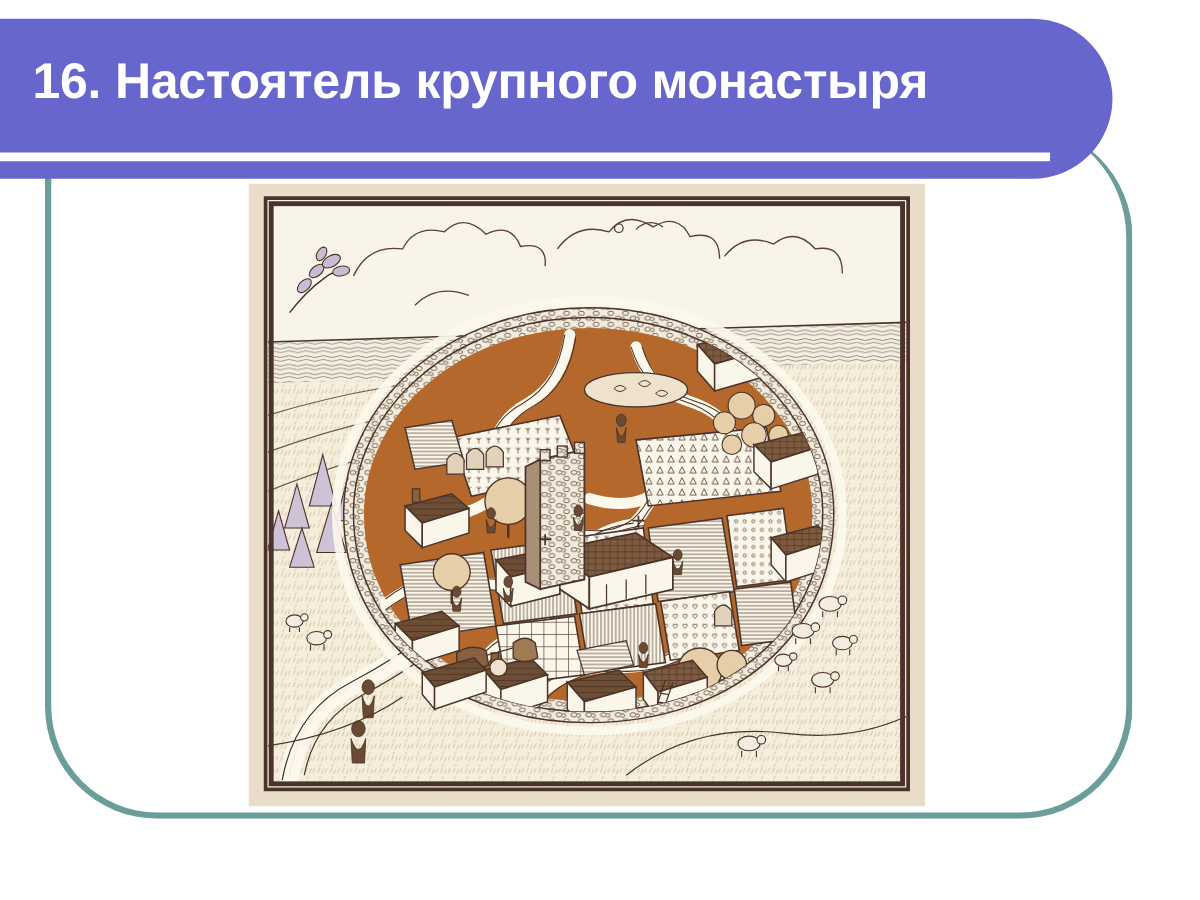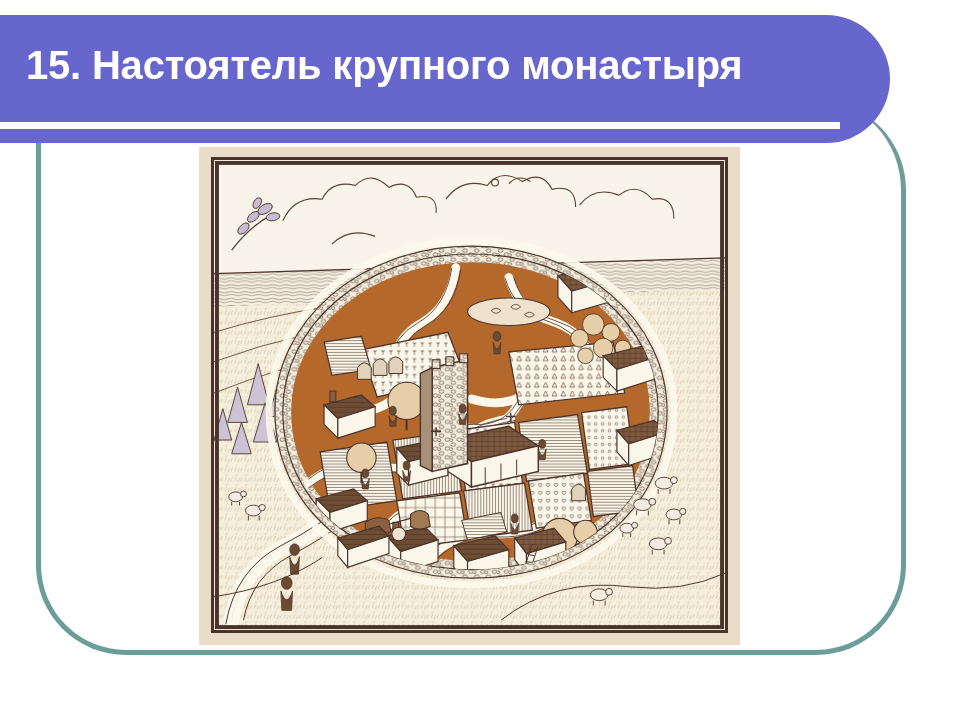--- a/index.html
+++ b/index.html
@@ -86,21 +86,21 @@
     border: 3px solid #4a332a;
     box-sizing: border-box;
     background: #f5efe2;
   }
 </style>
 </head>
 <body>
 
 <div id="title-banner"></div>
 <div id="title-underline"></div>
-<div id="page-title">15. Настоятель крупного монастыря</div>
+<div id="page-title">16. Настоятель крупного монастыря</div>
 
 <div id="frame-border"></div>
 
 <div id="monastery-figure">
 <svg id="monastery-illustration" viewBox="0 0 520 480" preserveAspectRatio="none" xmlns="http://www.w3.org/2000/svg">
   <defs>
 
     <pattern id="pHay" width="9" height="9" patternUnits="userSpaceOnUse">
       <rect width="9" height="9" fill="#fbf6ea"></rect>
       <path d="M4.5 2 L7 7 L2 7 Z" fill="none" stroke="#5a4030" stroke-width="0.7"></path>

